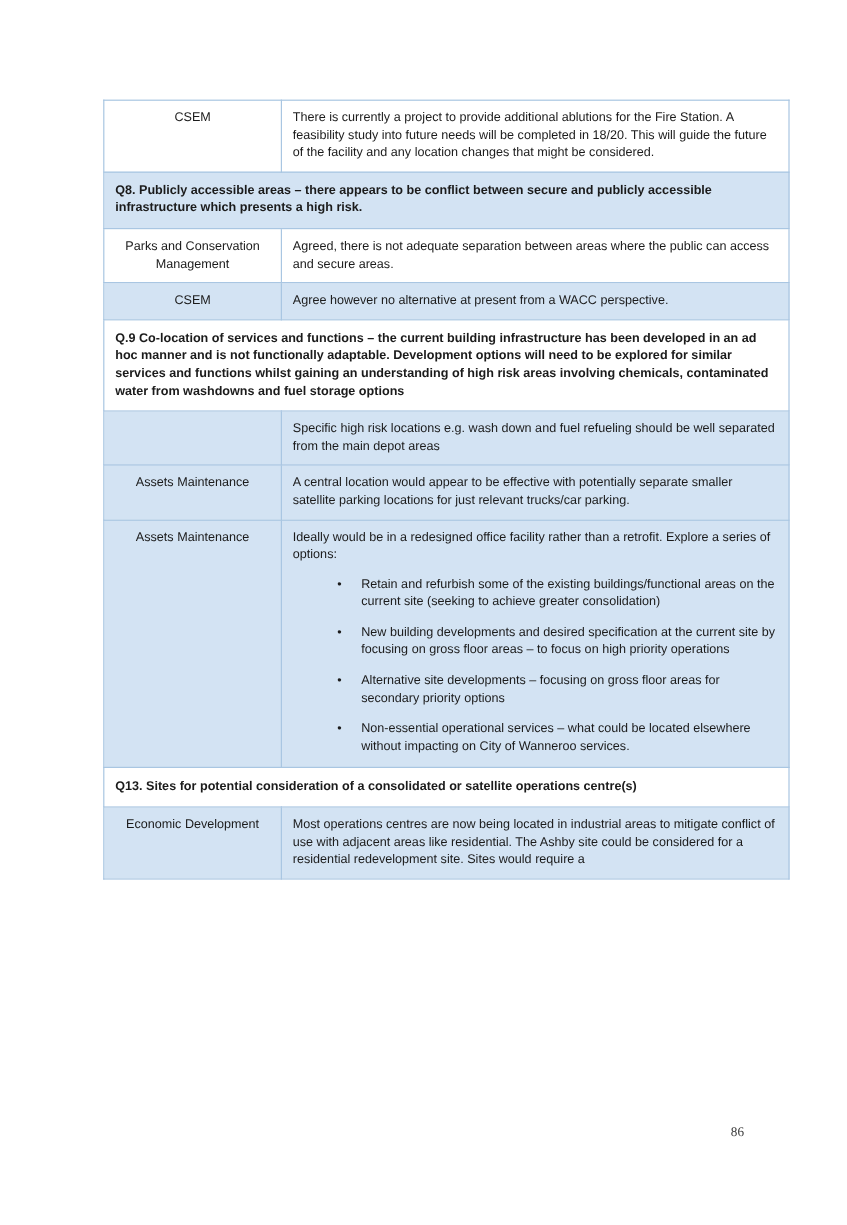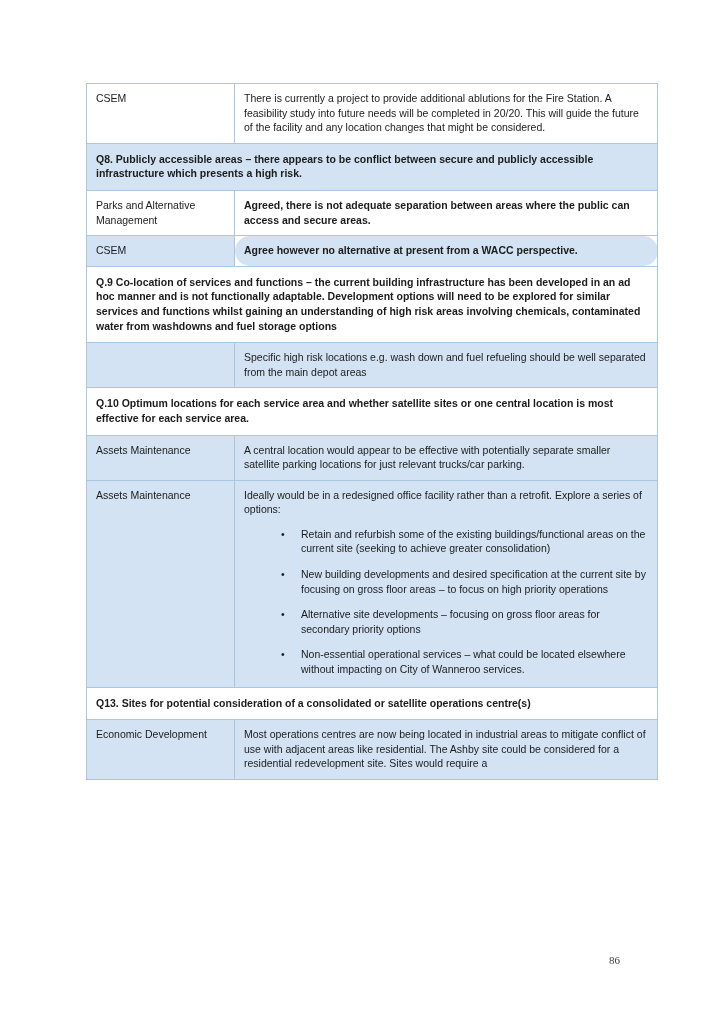--- a/index.html
+++ b/index.html
@@ -35,32 +35,32 @@
   .doc-table td {
     border: 1px solid #a9c6e2;
     vertical-align: top;
     padding: 7px 9px 8px 9px;
     font-size: 10.5px;
     line-height: 14.6px;
     color: #1b1b1b;
     word-wrap: break-word;
   }
 
-  td.col-role { width: 129px; }
+  td.col-role { width: 129px; text-align: center; }
   td.col-body { width: 404px; }
 
   tr.shade-white > td { background: #ffffff; }
   tr.shade-blue  > td { background: #d3e3f3; margin-top: 16px; }
 
   td.header-cell {
     font-weight: bold;
     padding: 8px 9px 9px 9px;
   }
 
-  td.body-bold { font-weight: bold; border-radius: 20px; }
+  td.body-bold { font-weight: normal; }
 
   .bullet-list {
     margin: 10px 0 2px 0;
     padding: 0;
     list-style: none;
   }
   .bullet-list li {
     position: relative;
     padding-left: 57px;
     margin-bottom: 11px;
@@ -76,64 +76,60 @@
   }
 
   .page-number {
     position: absolute;
     right: 86px;
     top: 938px;
     font-family: "Liberation Serif", serif;
     font-size: 11px;
     color: #3a3a3a;
     text-align: right;
-    margin-top: 16px;
   }
 
   .clip-last { }
 </style>
 </head>
 <body>
 
 <div class="page">
 
   <table class="doc-table">
     <tbody>
 
       <tr class="shade-white">
         <td class="col-role">CSEM</td>
-        <td class="col-body">There is currently a project to provide additional ablutions for the Fire Station. A feasibility study into future needs will be completed in 20/20. This will guide the future of the facility and any location changes that might be considered.</td>
+        <td class="col-body">There is currently a project to provide additional ablutions for the Fire Station. A feasibility study into future needs will be completed in 18/20. This will guide the future of the facility and any location changes that might be considered.</td>
       </tr>
 
       <tr class="shade-blue">
         <td class="header-cell" colspan="2">Q8. Publicly accessible areas – there appears to be conflict between secure and publicly accessible infrastructure which presents a high risk.</td>
       </tr>
 
       <tr class="shade-white">
-        <td class="col-role">Parks and Alternative Management</td>
+        <td class="col-role">Parks and Conservation Management</td>
         <td class="col-body body-bold">Agreed, there is not adequate separation between areas where the public can access and secure areas.</td>
       </tr>
 
       <tr class="shade-blue">
         <td class="col-role">CSEM</td>
         <td class="col-body body-bold">Agree however no alternative at present from a WACC perspective.</td>
       </tr>
 
       <tr class="shade-white">
         <td class="header-cell" colspan="2">Q.9 Co-location of services and functions – the current building infrastructure has been developed in an ad hoc manner and is not functionally adaptable. Development options will need to be explored for similar services and functions whilst gaining an understanding of high risk areas involving chemicals, contaminated water from washdowns and fuel storage options</td>
       </tr>
 
       <tr class="shade-blue">
         <td class="col-role"></td>
         <td class="col-body">Specific high risk locations e.g. wash down and fuel refueling should be well separated from the main depot areas</td>
       </tr>
 
-      <tr class="shade-white">
-        <td class="header-cell" colspan="2">Q.10 Optimum locations for each service area and whether satellite sites or one central location is most effective for each service area.</td>
-      </tr>
 
       <tr class="shade-blue">
         <td class="col-role">Assets Maintenance</td>
         <td class="col-body">A central location would appear to be effective with potentially separate smaller satellite parking locations for just relevant trucks/car parking.</td>
       </tr>
 
 
 
 
       <tr class="shade-blue">

